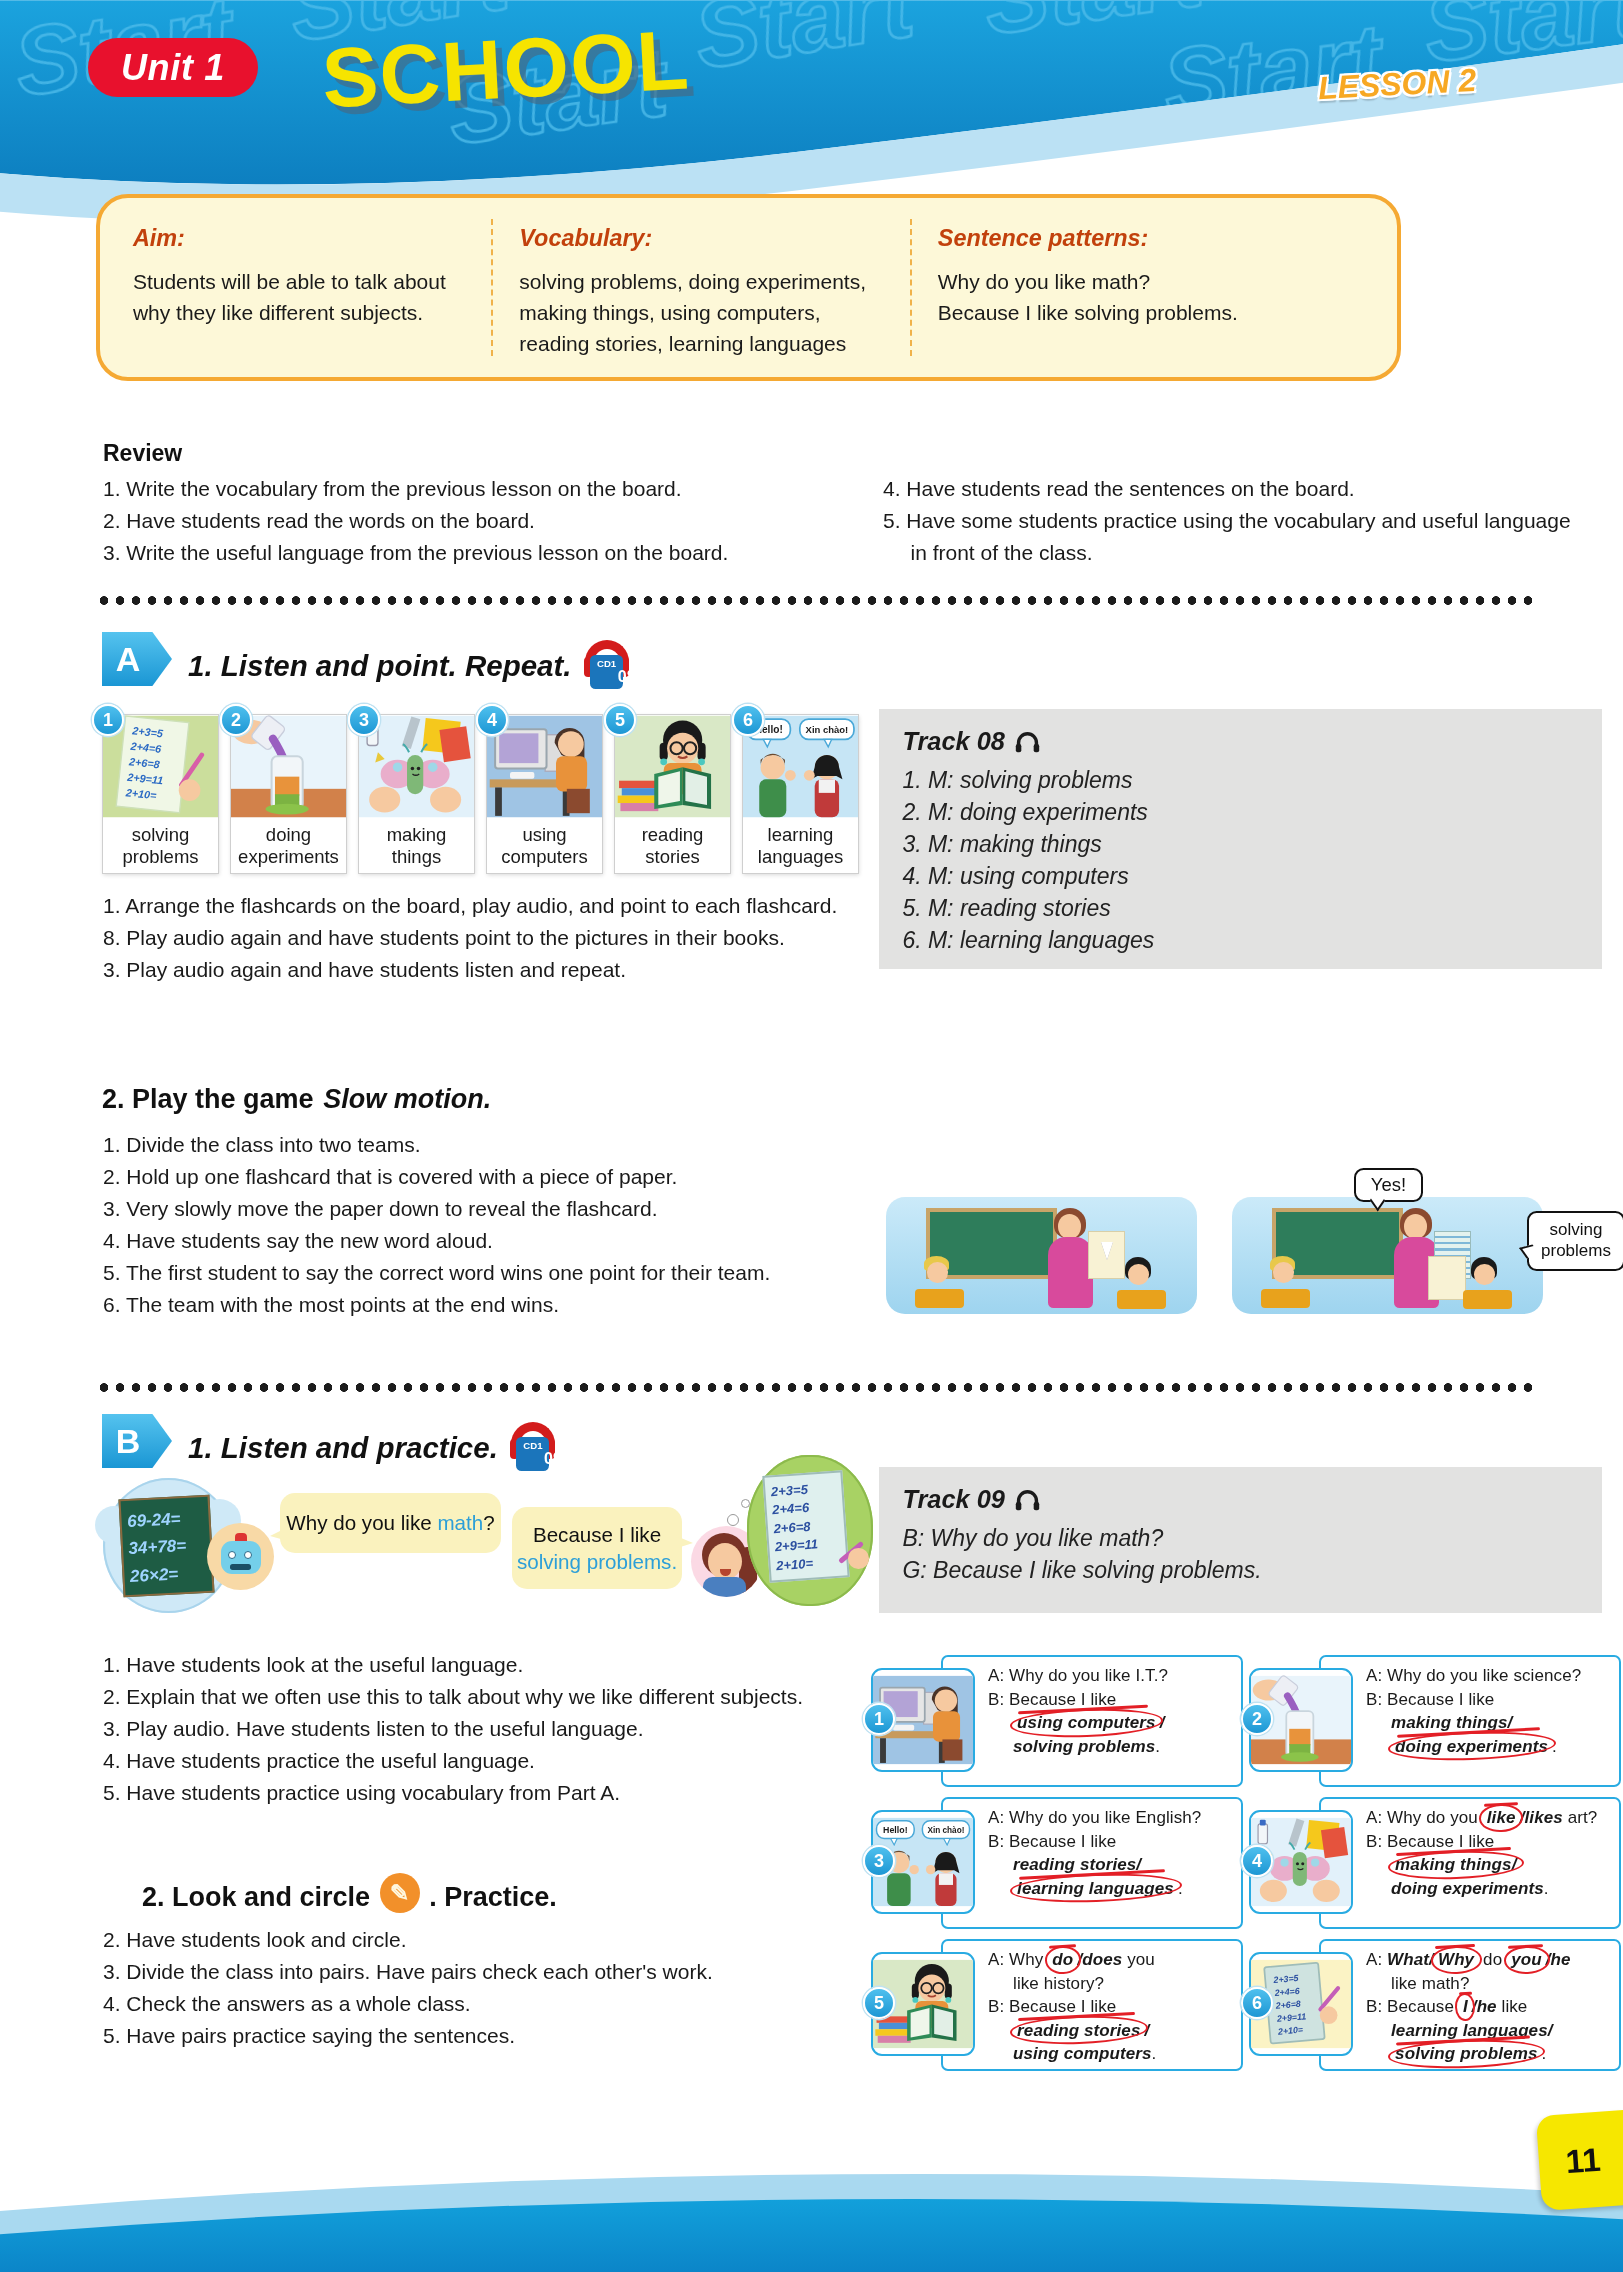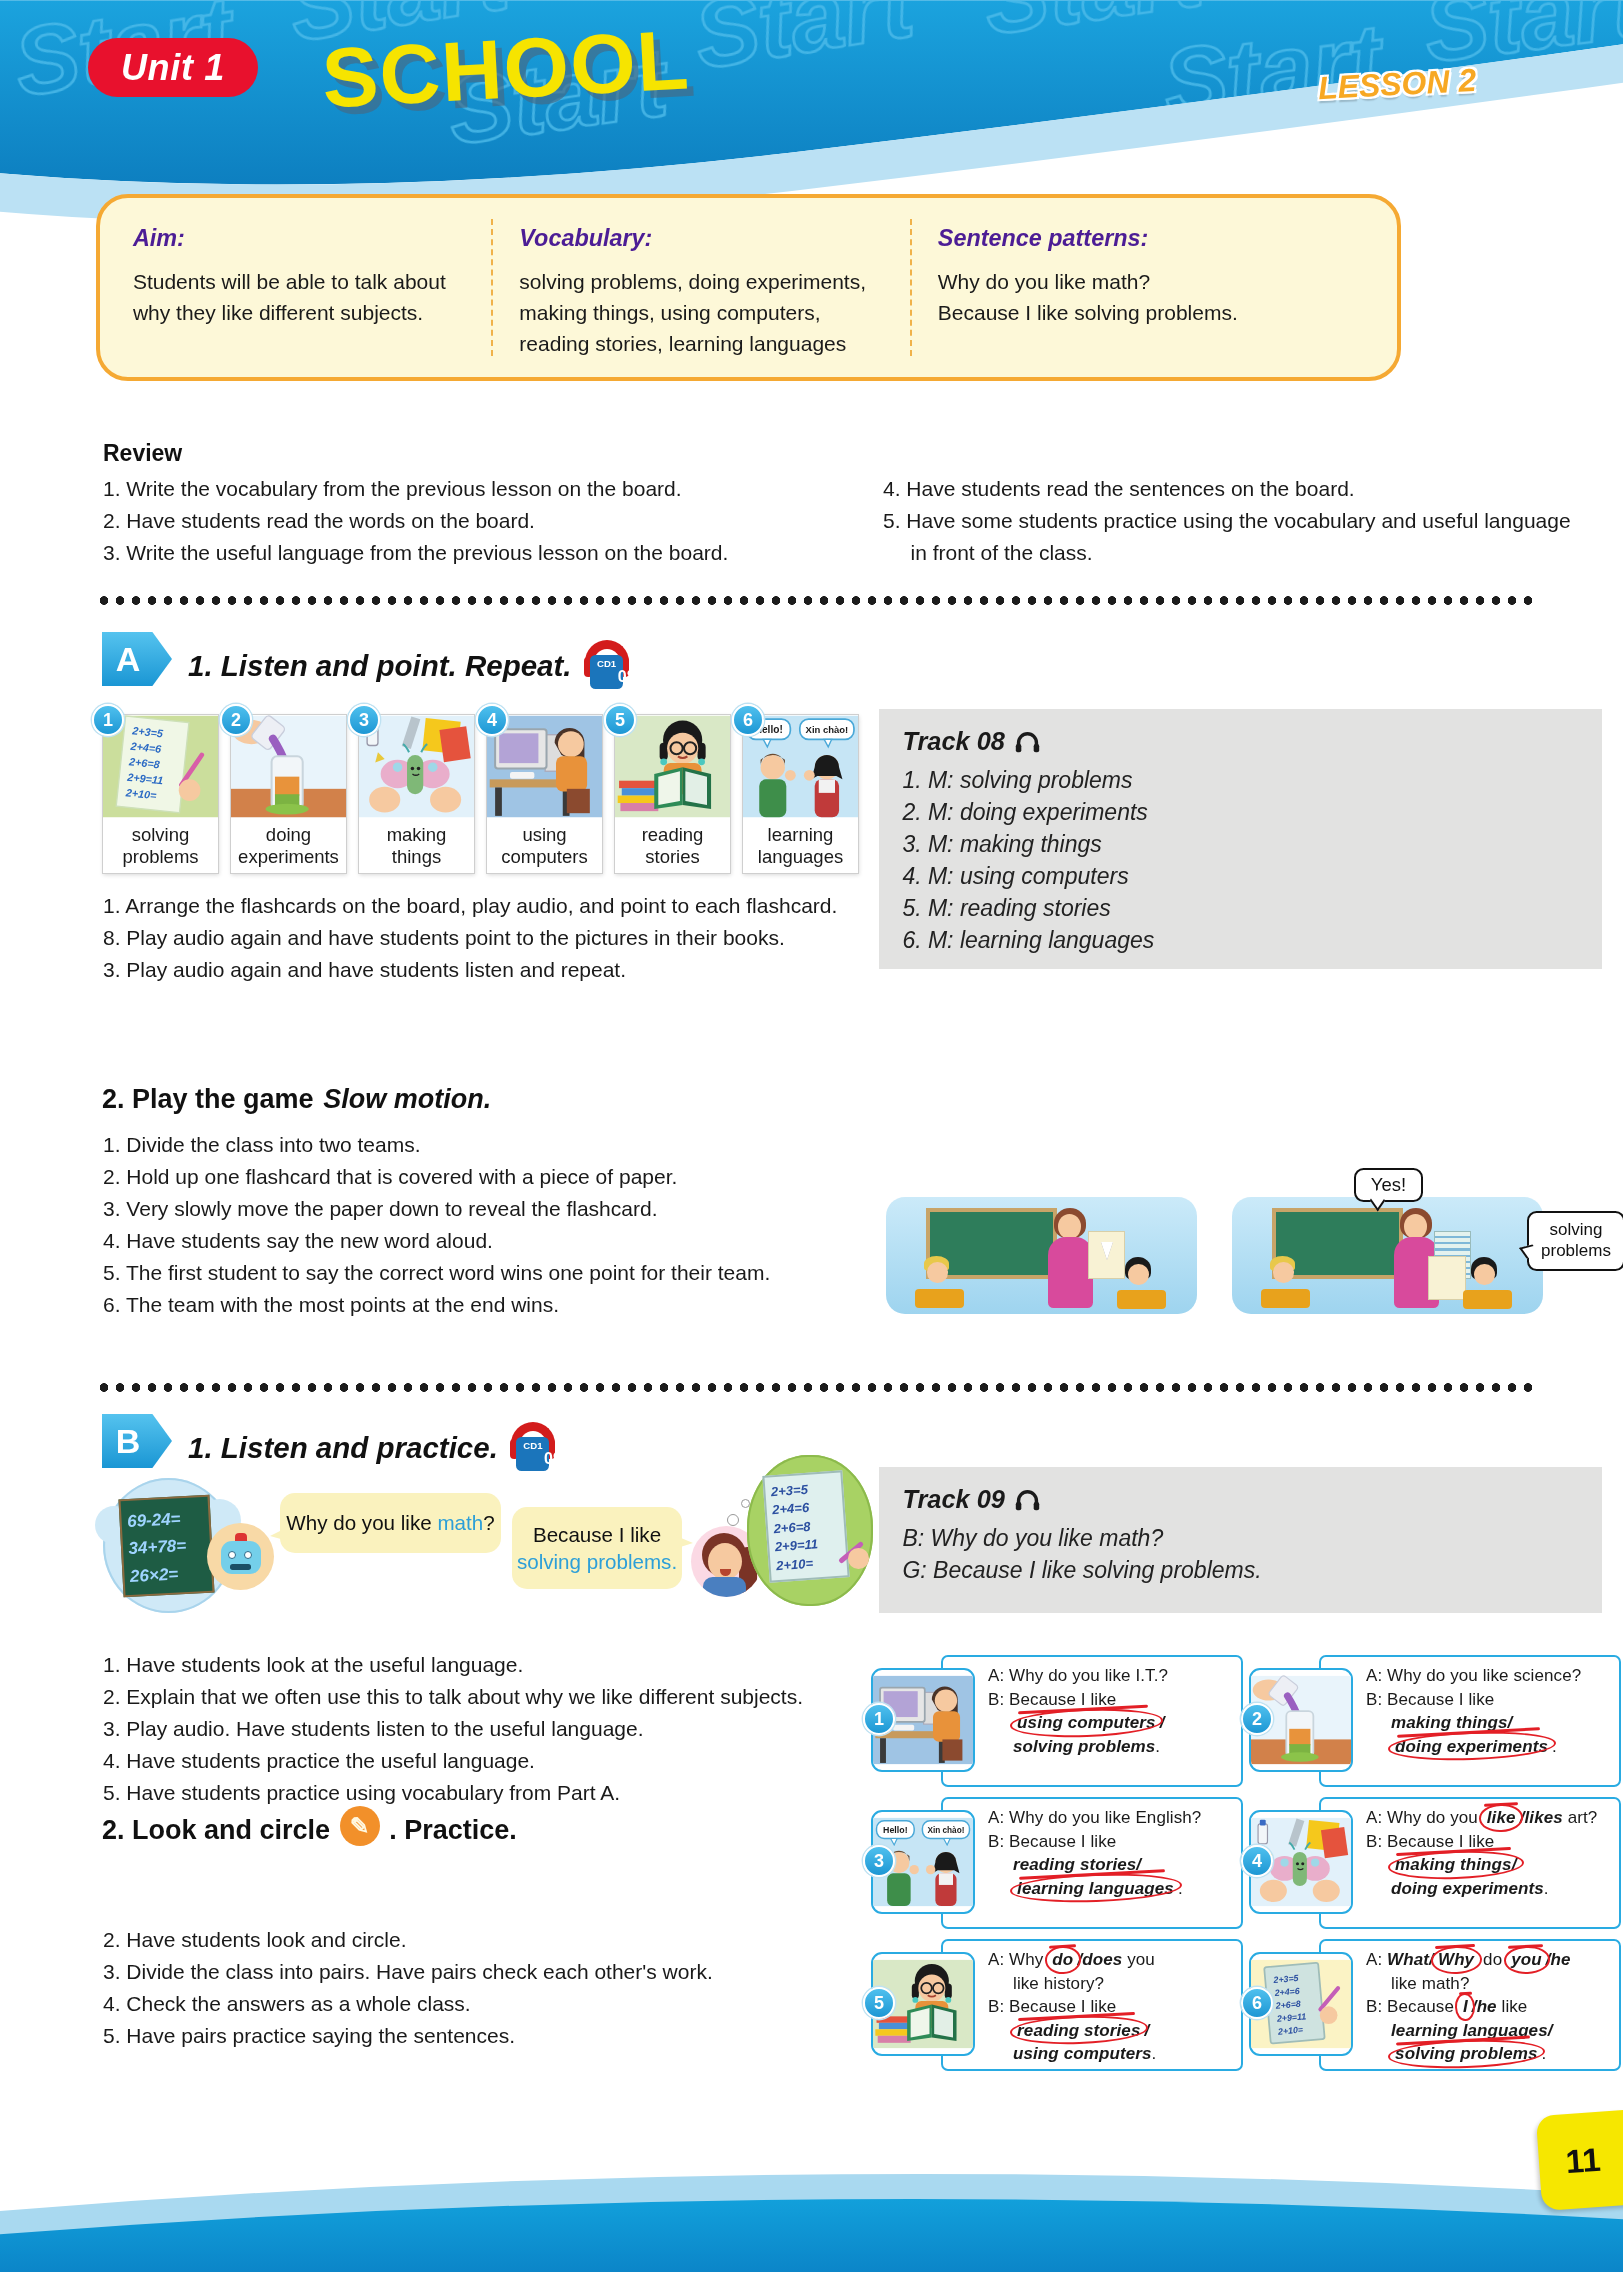--- a/index.html
+++ b/index.html
@@ -16,21 +16,21 @@
     text-shadow:6.2px 7.6px 0 rgba(70,105,130,.65); z-index:5;}
   .lesson-title { position:absolute; left:1318px; top:66px; font-size:32px; font-weight:900;
     font-style:italic; color:#F7A823; transform:rotate(-3deg); z-index:5;
     text-shadow:-2.1px -2.1px 0 #fff,2.1px -2.1px 0 #fff,-2.1px 2.1px 0 #fff,2.1px 2.1px 0 #fff,0 4.1px 1.4px rgba(0,0,0,.18);}
 
   
   .info-box { position:absolute; left:96px; top:194px; width:1305px; height:187px;
     background:#FDF8D8; border:4.1px solid #F5A933; border-radius:32px; display:flex;
     padding:20.6px 6.9px; z-index:2;}
   .info-col { padding:4.1px 26px; font-size:21px; line-height:31px; color:#1A1A1A;}
-  .info-col h3 { font-size:23.4px; font-style:italic; font-weight:800; margin-bottom:12.4px; color:#4c1d95;}
+  .info-col h3 { font-size:23.4px; font-style:italic; font-weight:800; margin-bottom:12.4px; color:#c2410c;}
   .info-col + .info-col { border-left:2.1px dashed #F0B24A; }
   .col-aim { width:385px; } .col-vocab { width:419px; } .col-pat { width:481px; }
 
   
   .h-review { position:absolute; left:103px; top:440px; font-size:23px; font-weight:800; color:#111;}
   .txt-list { position:absolute; font-size:21px; line-height:32px; color:#1A1A1A;}
   .txt-list .list-item { padding-left:27.5px; text-indent:-27.5px; }
   .dotted { position:absolute; left:96px; width:1437px; height:11px;
      background-image:radial-gradient(circle 4.5px, #1c1c1c 92%, transparent 100%);
      background-size:16px 11px; background-repeat:repeat-x; background-position:0 center;}
@@ -555,21 +555,21 @@
   </div>
 
   <div class="txt-list" style="left:103px; top:1649px; width:759px;">
       <div class="list-item">1. Have students look at the useful language.</div>
       <div class="list-item">2. Explain that we often use this to talk about why we like different subjects.</div>
       <div class="list-item">3. Play audio. Have students listen to the useful language.</div>
       <div class="list-item">4. Have students practice the useful language.</div>
       <div class="list-item">5. Have students practice using vocabulary from Part A.</div>
     </div>
 
-  <div class="h-game" style="top:1806px;">
+  <div class="h-game" style="top:1873px;margin-left:40px;">
     <span>2. Look and circle</span>
     <span class="pencil-badge">✎</span>
     <span>. Practice.</span>
   </div>
   <div class="txt-list" style="left:103px; top:1924px; width:773px;">
       <div class="list-item">2. Have students look and circle.</div>
       <div class="list-item">3. Divide the class into pairs. Have pairs check each other's work.</div>
       <div class="list-item">4. Check the answers as a whole class.</div>
       <div class="list-item">5. Have pairs practice saying the sentences.</div>
     </div>

